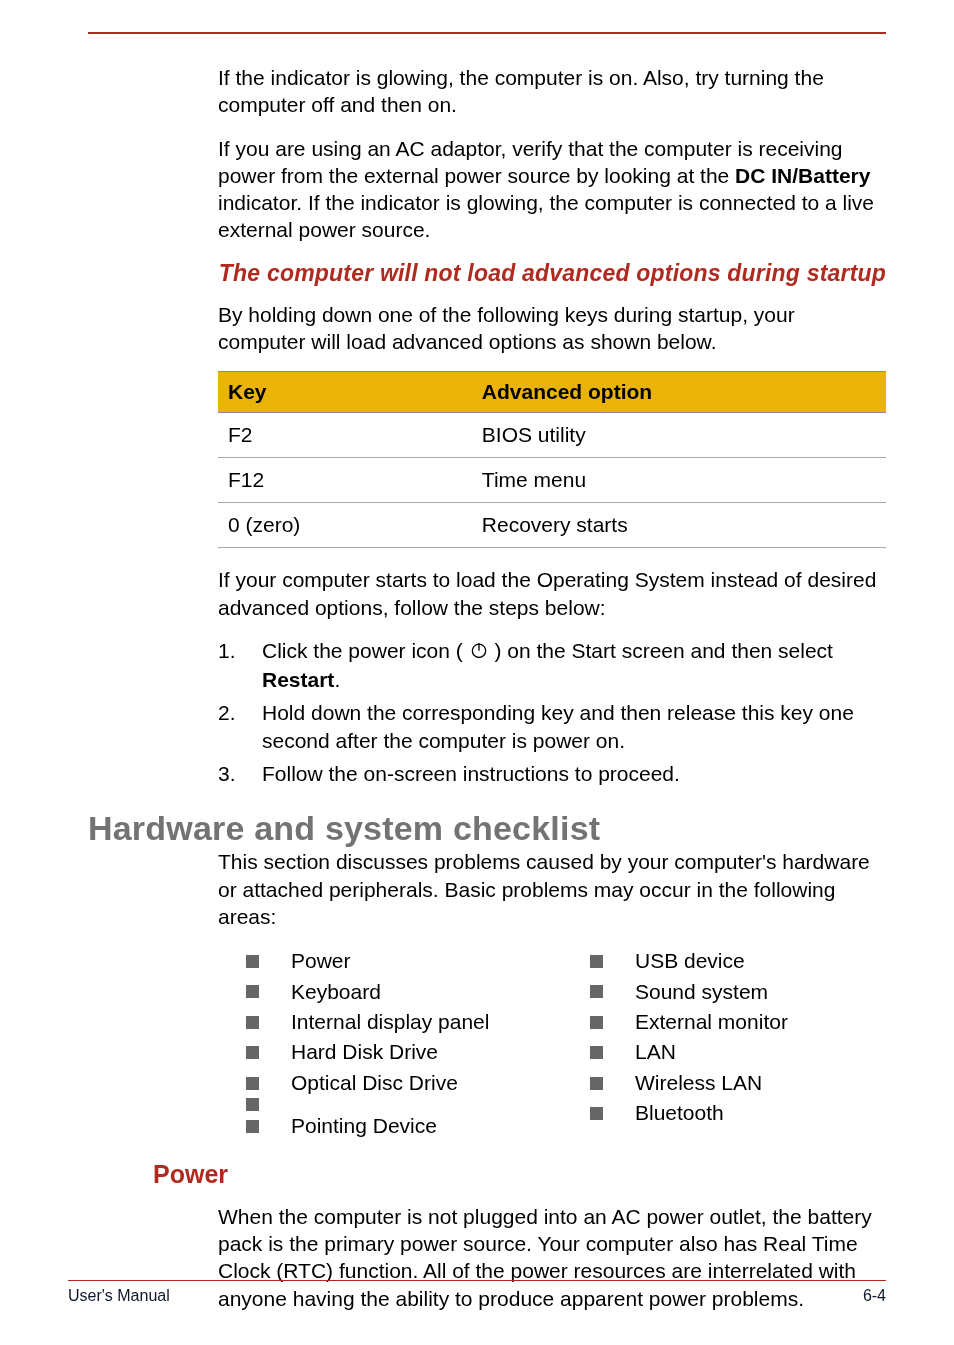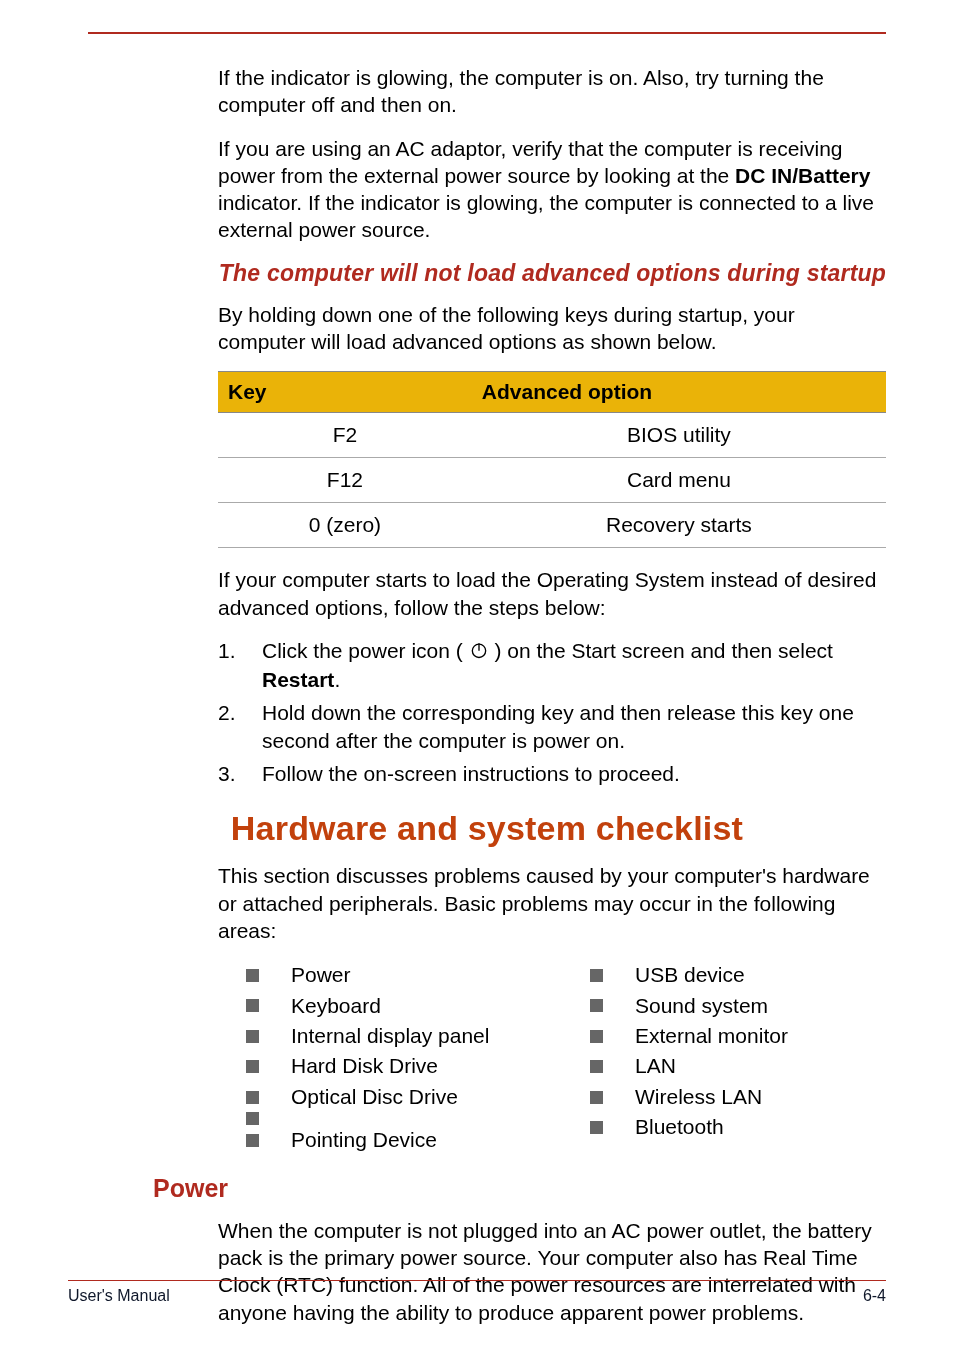--- a/index.html
+++ b/index.html
@@ -3,25 +3,25 @@
 <meta charset="utf-8">
 <style>
   * { margin: 0; padding: 0; box-sizing: border-box; }
   html, body { width: 954px; height: 1345px; background: #fff; font-family: Arial, Helvetica, sans-serif; color: #000; }
   .page { width: 954px; height: 1345px; position: relative; padding: 32px 68px 0 88px; }
   .top-rule { border: none; border-top: 2px solid #b02a1f; margin-bottom: 30px; }
   .body-col { margin-left: 130px; margin-right: 0; }
   .para { font-size: 21px; line-height: 1.3; margin-bottom: 16px; }
   .para .bold { font-weight: bold; }
   .h3 { font-family: Arial, Helvetica, sans-serif; font-weight: bold; font-style: italic; color: #b02a1f; font-size: 23px; margin-top: 8px; margin-bottom: 14px; letter-spacing: 0.2px; text-align: right; }
-  .h1 { font-family: Arial, Helvetica, sans-serif; font-weight: 900; color: #c2410c; font-size: 34px; margin-top: 22px; margin-bottom: 14px; letter-spacing: 0.2px; text-align: center; }
+  .h1 { font-family: Arial, Helvetica, sans-serif; font-weight: 900; color: #737373; font-size: 34px; margin-top: 22px; letter-spacing: 0.2px; }
   .h2 { font-family: Arial, Helvetica, sans-serif; font-weight: 900; color: #b02a1f; font-size: 25px; margin-top: 18px; margin-bottom: 14px; margin-left: 65px; }
   table.keytable { width: 100%; border-collapse: collapse; margin-bottom: 18px; }
   table.keytable th { text-align: left; background: #eab308; font-weight: bold; font-size: 21px; padding: 8px 10px; border-top: 1px solid #888; border-bottom: 1px solid #888; }
-  table.keytable td { font-size: 21px; padding: 10px 10px; border-bottom: 1px solid #aaa; text-align: center; }
+  table.keytable td { font-size: 21px; padding: 10px 10px; border-bottom: 1px solid #aaa; }
   table.keytable col.c1 { width: 38%; }
   ol.steps { list-style: none; margin-left: 0; padding-left: 0; }
   ol.steps li { display: flex; align-items: flex-start; font-size: 21px; line-height: 1.3; margin-bottom: 6px; }
   ol.steps li .num { width: 44px; flex: 0 0 44px; }
   ol.steps li .txt { flex: 1; }
   .power-icon { display: inline-block; vertical-align: middle; }
   .two-col { display: flex; gap: 20px; }
   .two-col ul { list-style: none; padding: 0; margin: 0; flex: 1; }
   .two-col ul li { display: flex; align-items: center; font-size: 21px; line-height: 1.45; }
   .sq { width: 13px; height: 13px; background: #666; margin-right: 32px; margin-left: 28px; flex: 0 0 13px; }
@@ -58,21 +58,21 @@
           <th>Advanced option</th>
         </tr>
       </thead>
       <tbody>
         <tr>
           <td>F2</td>
           <td>BIOS utility</td>
         </tr>
         <tr>
           <td>F12</td>
-          <td>Card menu</td>
+          <td>Time menu</td>
         </tr>
         <tr>
           <td>0 (zero)</td>
           <td>Recovery starts</td>
         </tr>
       </tbody>
     </table>
 
     <p class="para">If your computer starts to load the Operating System instead of desired advanced options, follow the steps below:</p>
 

